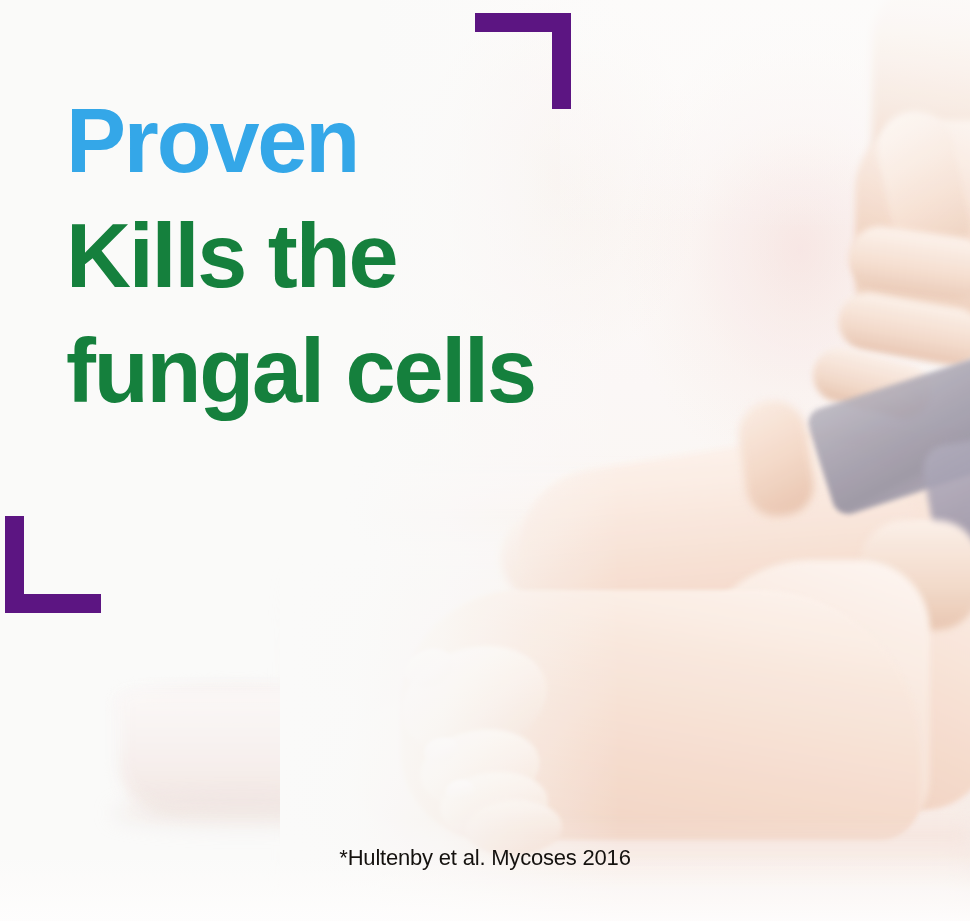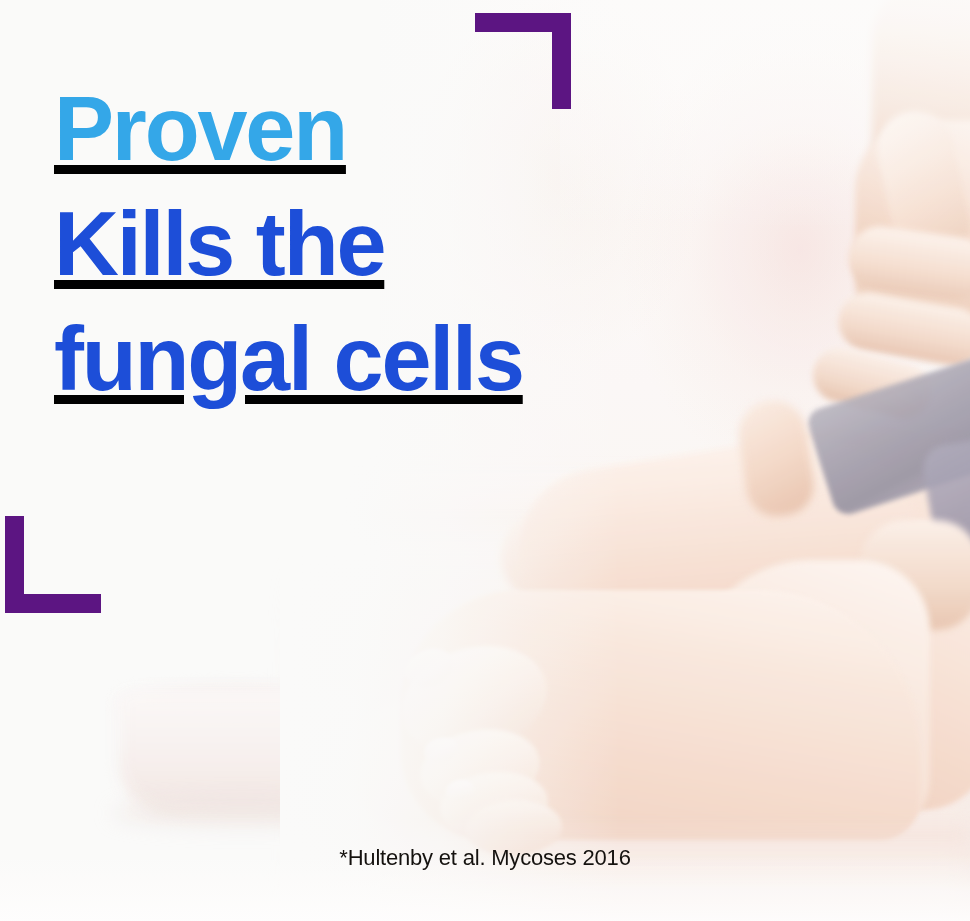--- a/index.html
+++ b/index.html
@@ -338,26 +338,25 @@
   
   .headline {
     position: absolute;
     left: 54px;
     top: 72px;
     width: 620px;
     font-weight: bold;
     font-size: 90px;
     line-height: 1.28;
     letter-spacing: -2.2px;
-    margin: 0;
-    text-decoration: underline;
+    margin: 12px;
   }
   .headline .line { display: block; white-space: nowrap; }
   .line-accent { color: #34a7e8; }
-  .line-dark   { color: #1d4ed8; }
+  .line-dark   { color: #15803d; }
 
   
   .footnote {
     position: absolute;
     left: 0;
     top: 845px;
     width: 970px;
     text-align: center;
     font-size: 22px;
     color: #15120f;

